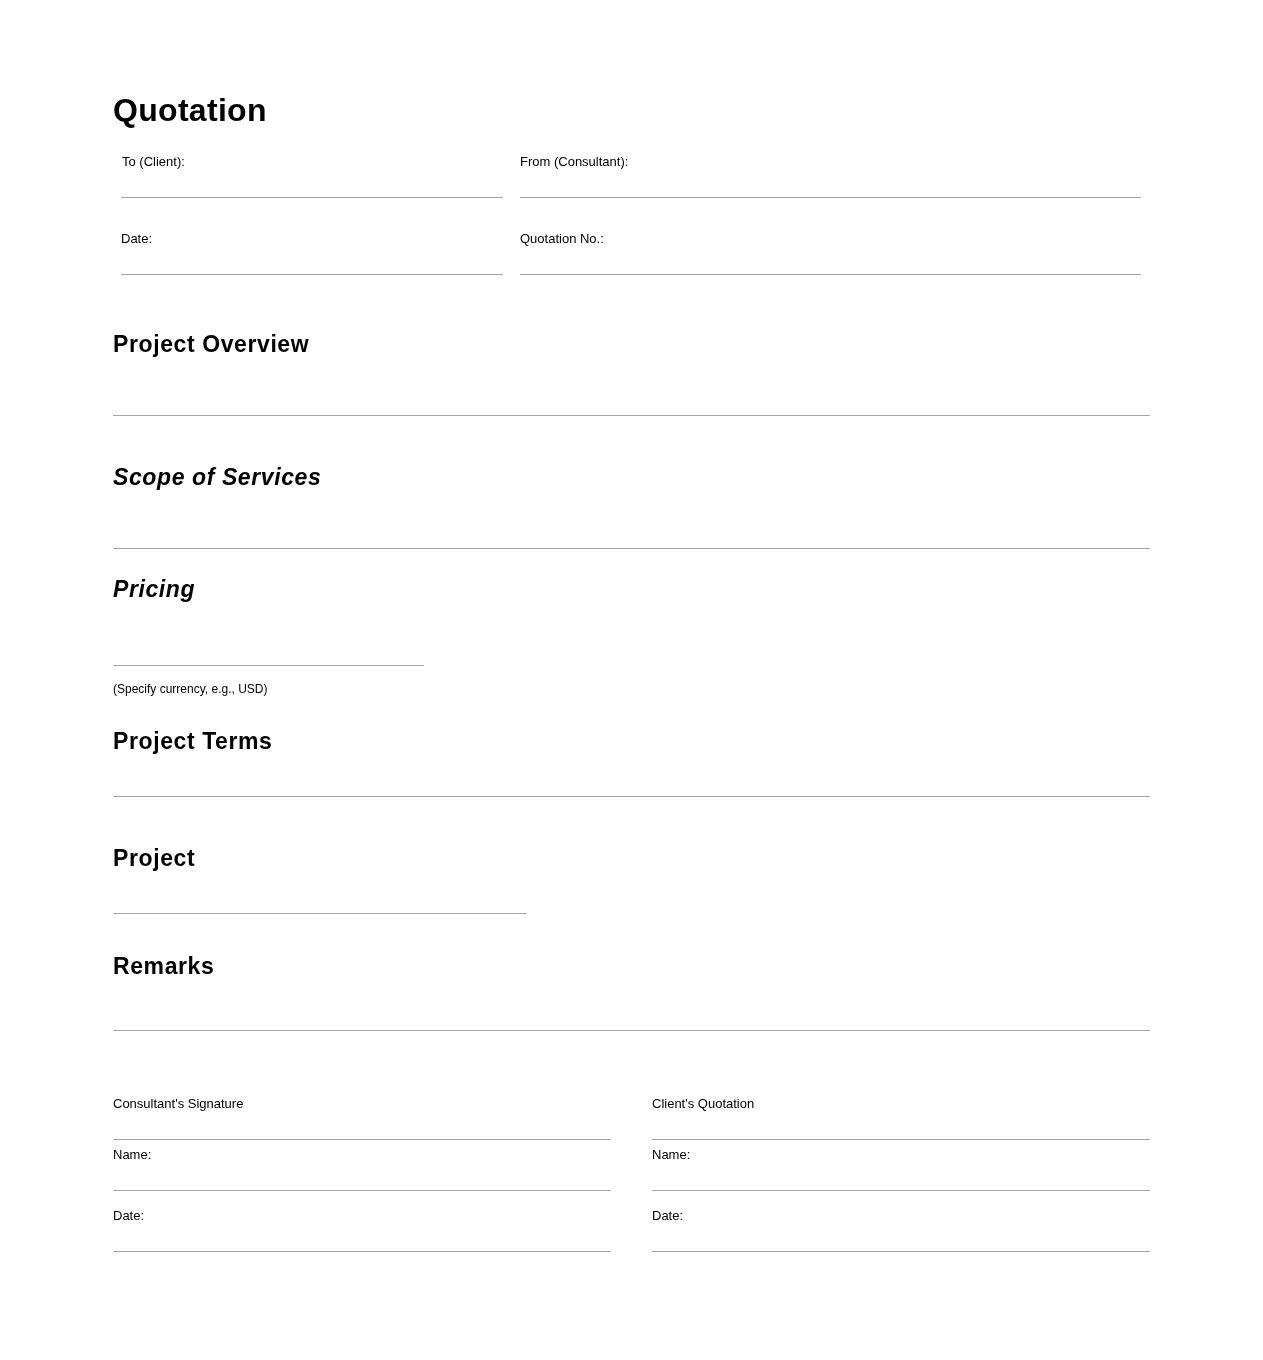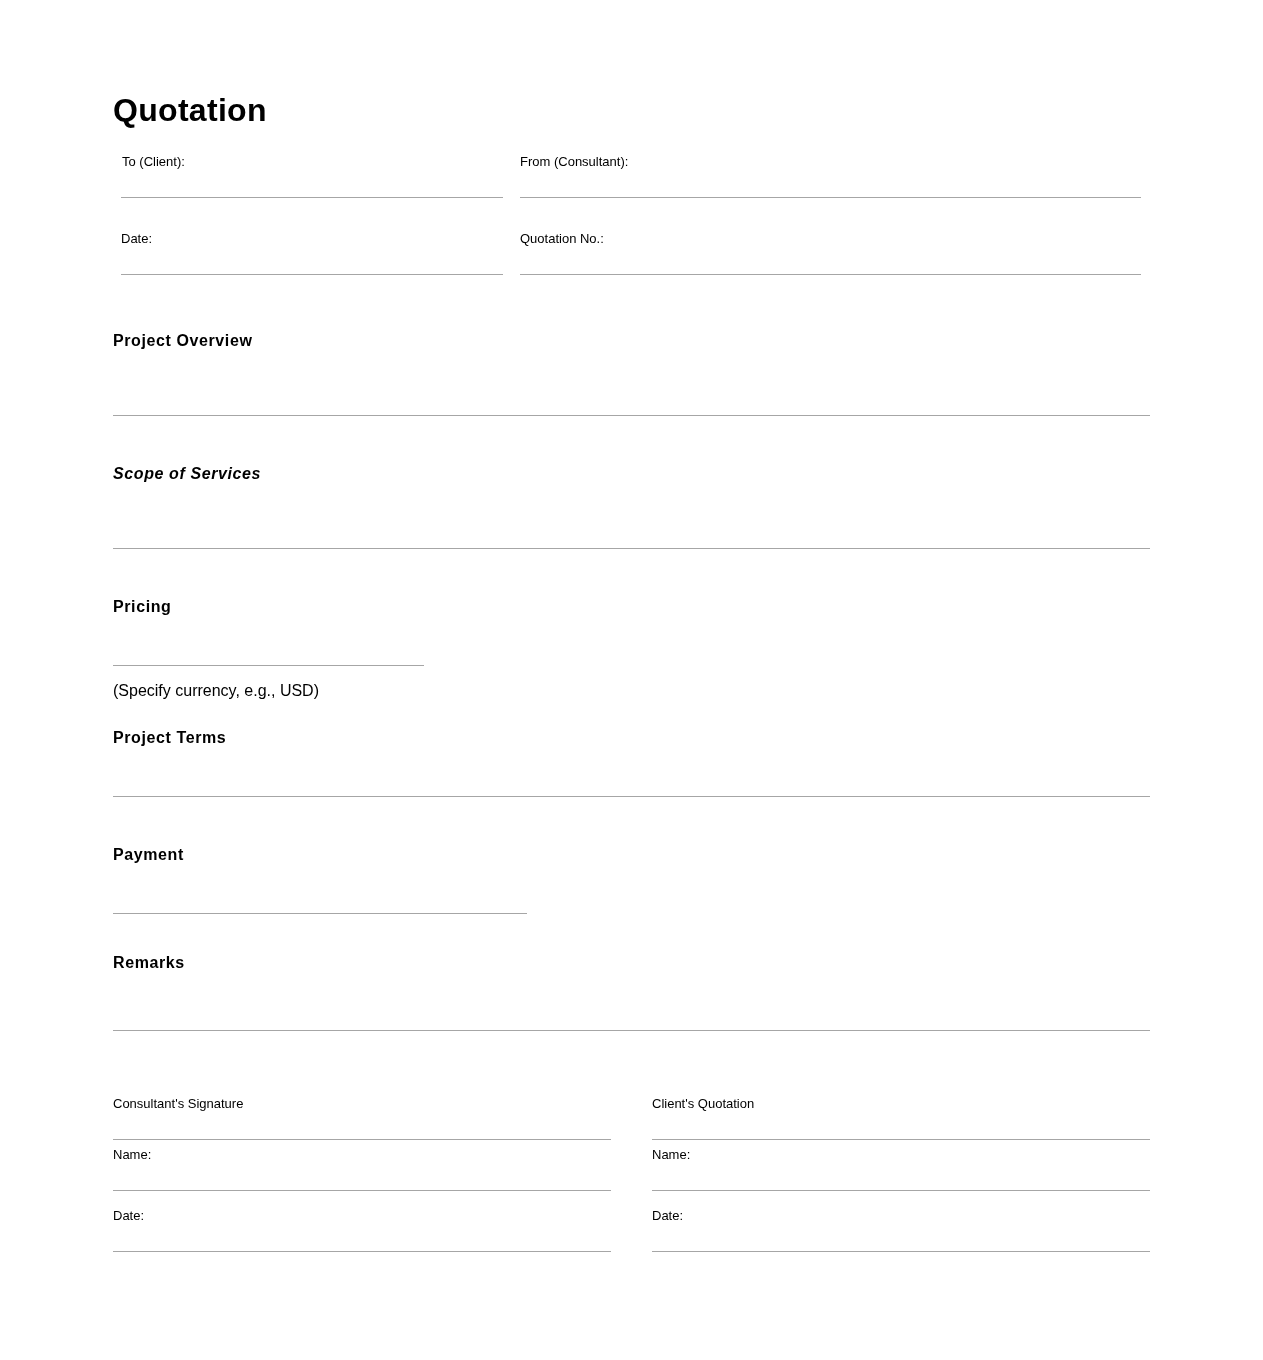--- a/index.html
+++ b/index.html
@@ -1,21 +1,21 @@
 <!DOCTYPE html>
 <html><head>
   <meta charset="utf-8">
   <style>
     html, body { margin: 0; padding: 0; background: #ffffff; }
     body { width: 1263px; height: 1360px; position: relative; font-family: "Liberation Sans", sans-serif; color: #000; overflow: hidden; }
     .abs { position: absolute; }
     .title { font-size: 32px; font-weight: bold; letter-spacing: 0.3px; line-height: 1; }
-    .h2 { font-size: 16px; font-weight: bold; letter-spacing: 0.6px; line-height: 1; }
+    .h2 { font-size: 23px; font-weight: bold; letter-spacing: 0.6px; line-height: 1; }
     .lbl { font-size: 13px; font-weight: normal; line-height: 1; }
-    .note { font-size: 16px; line-height: 1; }
+    .note { font-size: 12px; line-height: 1; }
     .line { height: 0; border-top: 1px solid #a6a6a6; }
     .field { background: transparent; border: none; outline: none; font-family: "Liberation Sans", sans-serif; font-size: 13px; padding: 0; }
   </style>
 </head>
 <body>
 
 <div>
 
   <div class="abs title" style="left:113px; top:94px;">Quotation</div>
 
@@ -36,30 +36,30 @@
   <div class="abs line" style="left:520px; top:274px; width:621px;"></div>
 
   <div class="abs h2" style="left:113px; top:333px;">Project Overview</div>
   <input class="abs field" style="left: 113px; top: 390px; width: 1037px; height: 22px;" value="">
   <div class="abs line" style="left:113px; top:415px; width:1037px;"></div>
 
   <div class="abs h2" style="left:113px; top:466px;font-style:italic;">Scope of Services</div>
   <input class="abs field" style="left: 113px; top: 523px; width: 1037px; height: 22px;" value="">
   <div class="abs line" style="left:113px; top:548px; width:1037px;"></div>
 
-  <div class="abs h2" style="left:113px; top:599px;">Pricing</div>
+  <div class="abs h2" style="left:113px; top:578px;font-style:italic;">Pricing</div>
   <input class="abs field" style="left: 113px; top: 640px; width: 311px; height: 22px;" value="">
   <div class="abs line" style="left:113px; top:665px; width:311px;"></div>
   <div class="abs note" style="left:113px; top:683px;">(Specify currency, e.g., USD)</div>
 
   <div class="abs h2" style="left:113px; top:730px;">Project Terms</div>
   <input class="abs field" style="left: 113px; top: 771px; width: 1037px; height: 22px;" value="">
   <div class="abs line" style="left:113px; top:796px; width:1037px;"></div>
 
-  <div class="abs h2" style="left:113px; top:847px;">Payment</div>
+  <div class="abs h2" style="left:113px; top:847px;">Project</div>
   <input class="abs field" style="left: 113px; top: 888px; width: 414px; height: 22px;" value="">
   <div class="abs line" style="left:113px; top:913px; width:414px;"></div>
 
   <div class="abs h2" style="left:113px; top:955px;">Remarks</div>
   <input class="abs field" style="left: 113px; top: 1005px; width: 1037px; height: 22px;" value="">
   <div class="abs line" style="left:113px; top:1030px; width:1037px;"></div>
 
   <div>
     <div class="abs lbl" style="left:113px; top:1097px;text-align:right;">Consultant's Signature</div>
     <div class="abs" style="left:113px; top:1115px; width:498px; height:23px;"></div>

